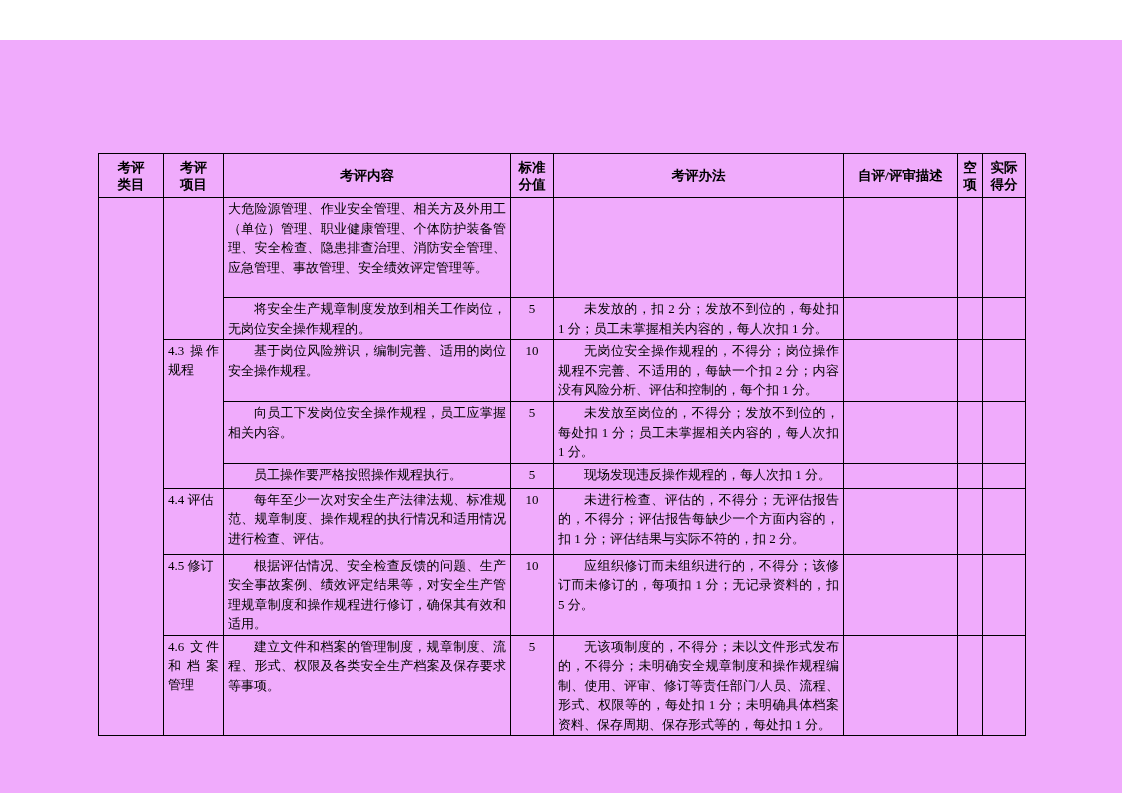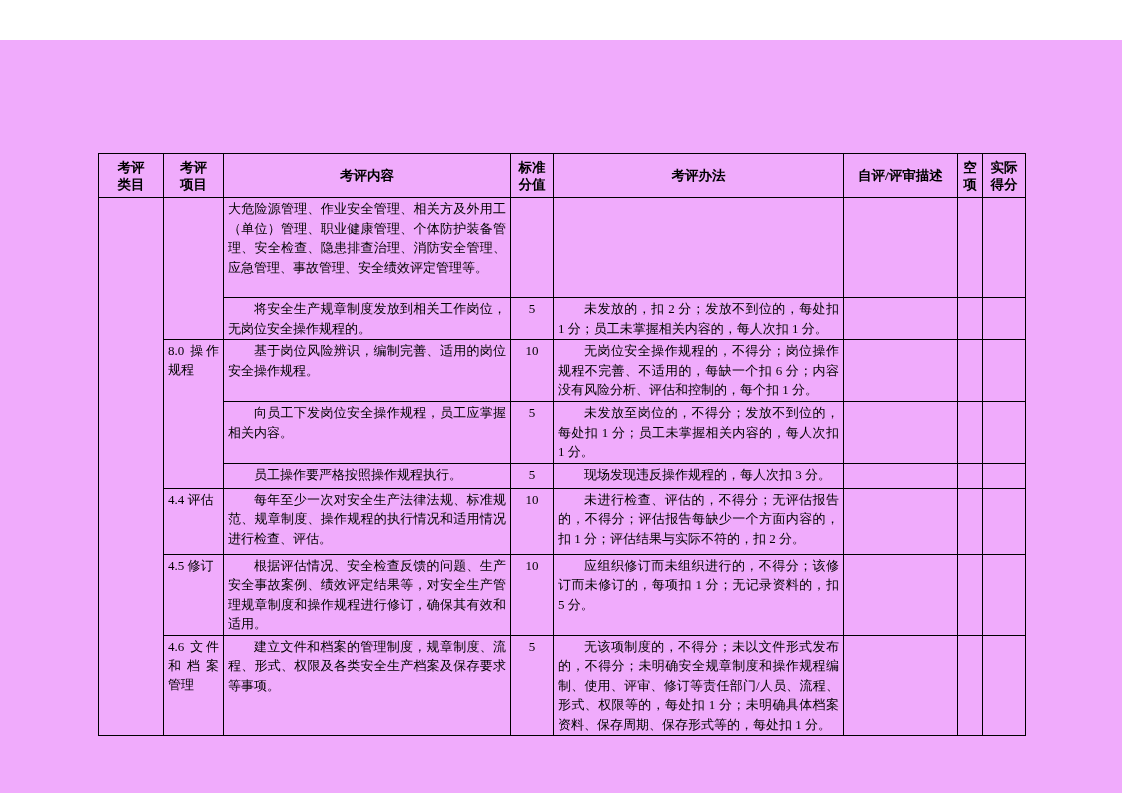--- a/index.html
+++ b/index.html
@@ -109,40 +109,40 @@
       </tr>
       <tr style="height:38px">
         <td class="cell-content ind">将安全生产规章制度发放到相关工作岗位，无岗位安全操作规程的。</td>
         <td class="cell-score">5</td>
         <td class="cell-method ind">未发放的，扣 2 分；发放不到位的，每处扣 1 分；员工未掌握相关内容的，每人次扣 1 分。</td>
         <td class="cell-review"></td>
         <td class="cell-blank"></td>
         <td class="cell-actual"></td>
       </tr>
       <tr style="height:62px">
-        <td rowspan="3" class="cell-item">8.0 操作规程</td>
+        <td rowspan="3" class="cell-item">4.3 操作规程</td>
         <td class="cell-content ind">基于岗位风险辨识，编制完善、适用的岗位安全操作规程。</td>
         <td class="cell-score">10</td>
-        <td class="cell-method ind">无岗位安全操作规程的，不得分；岗位操作规程不完善、不适用的，每缺一个扣 6 分；内容没有风险分析、评估和控制的，每个扣 1 分。</td>
+        <td class="cell-method ind">无岗位安全操作规程的，不得分；岗位操作规程不完善、不适用的，每缺一个扣 2 分；内容没有风险分析、评估和控制的，每个扣 1 分。</td>
         <td class="cell-review"></td>
         <td class="cell-blank"></td>
         <td class="cell-actual"></td>
       </tr>
       <tr style="height:60px">
         <td class="cell-content ind">向员工下发岗位安全操作规程，员工应掌握相关内容。</td>
         <td class="cell-score">5</td>
         <td class="cell-method ind">未发放至岗位的，不得分；发放不到位的，每处扣 1 分；员工未掌握相关内容的，每人次扣 1 分。</td>
         <td class="cell-review"></td>
         <td class="cell-blank"></td>
         <td class="cell-actual"></td>
       </tr>
       <tr style="height:25px">
         <td class="cell-content ind">员工操作要严格按照操作规程执行。</td>
         <td class="cell-score">5</td>
-        <td class="cell-method ind">现场发现违反操作规程的，每人次扣 3 分。</td>
+        <td class="cell-method ind">现场发现违反操作规程的，每人次扣 1 分。</td>
         <td class="cell-review"></td>
         <td class="cell-blank"></td>
         <td class="cell-actual"></td>
       </tr>
       <tr style="height:66px">
         <td class="cell-item">4.4 评估</td>
         <td class="cell-content ind">每年至少一次对安全生产法律法规、标准规范、规章制度、操作规程的执行情况和适用情况进行检查、评估。</td>
         <td class="cell-score">10</td>
         <td class="cell-method ind">未进行检查、评估的，不得分；无评估报告的，不得分；评估报告每缺少一个方面内容的，扣 1 分；评估结果与实际不符的，扣 2 分。</td>
         <td class="cell-review"></td>

